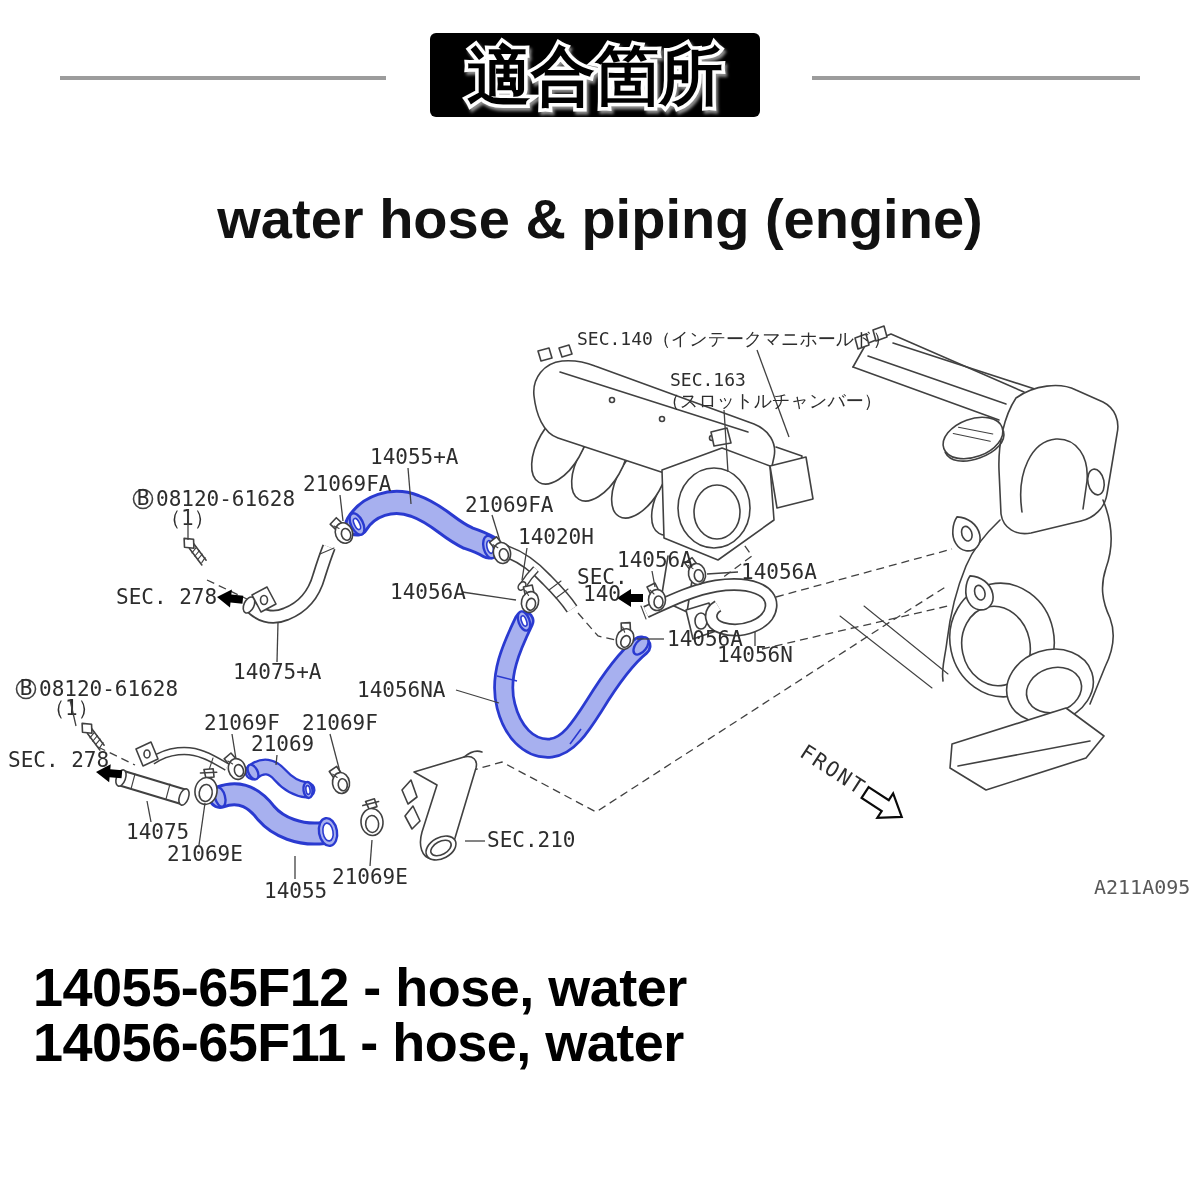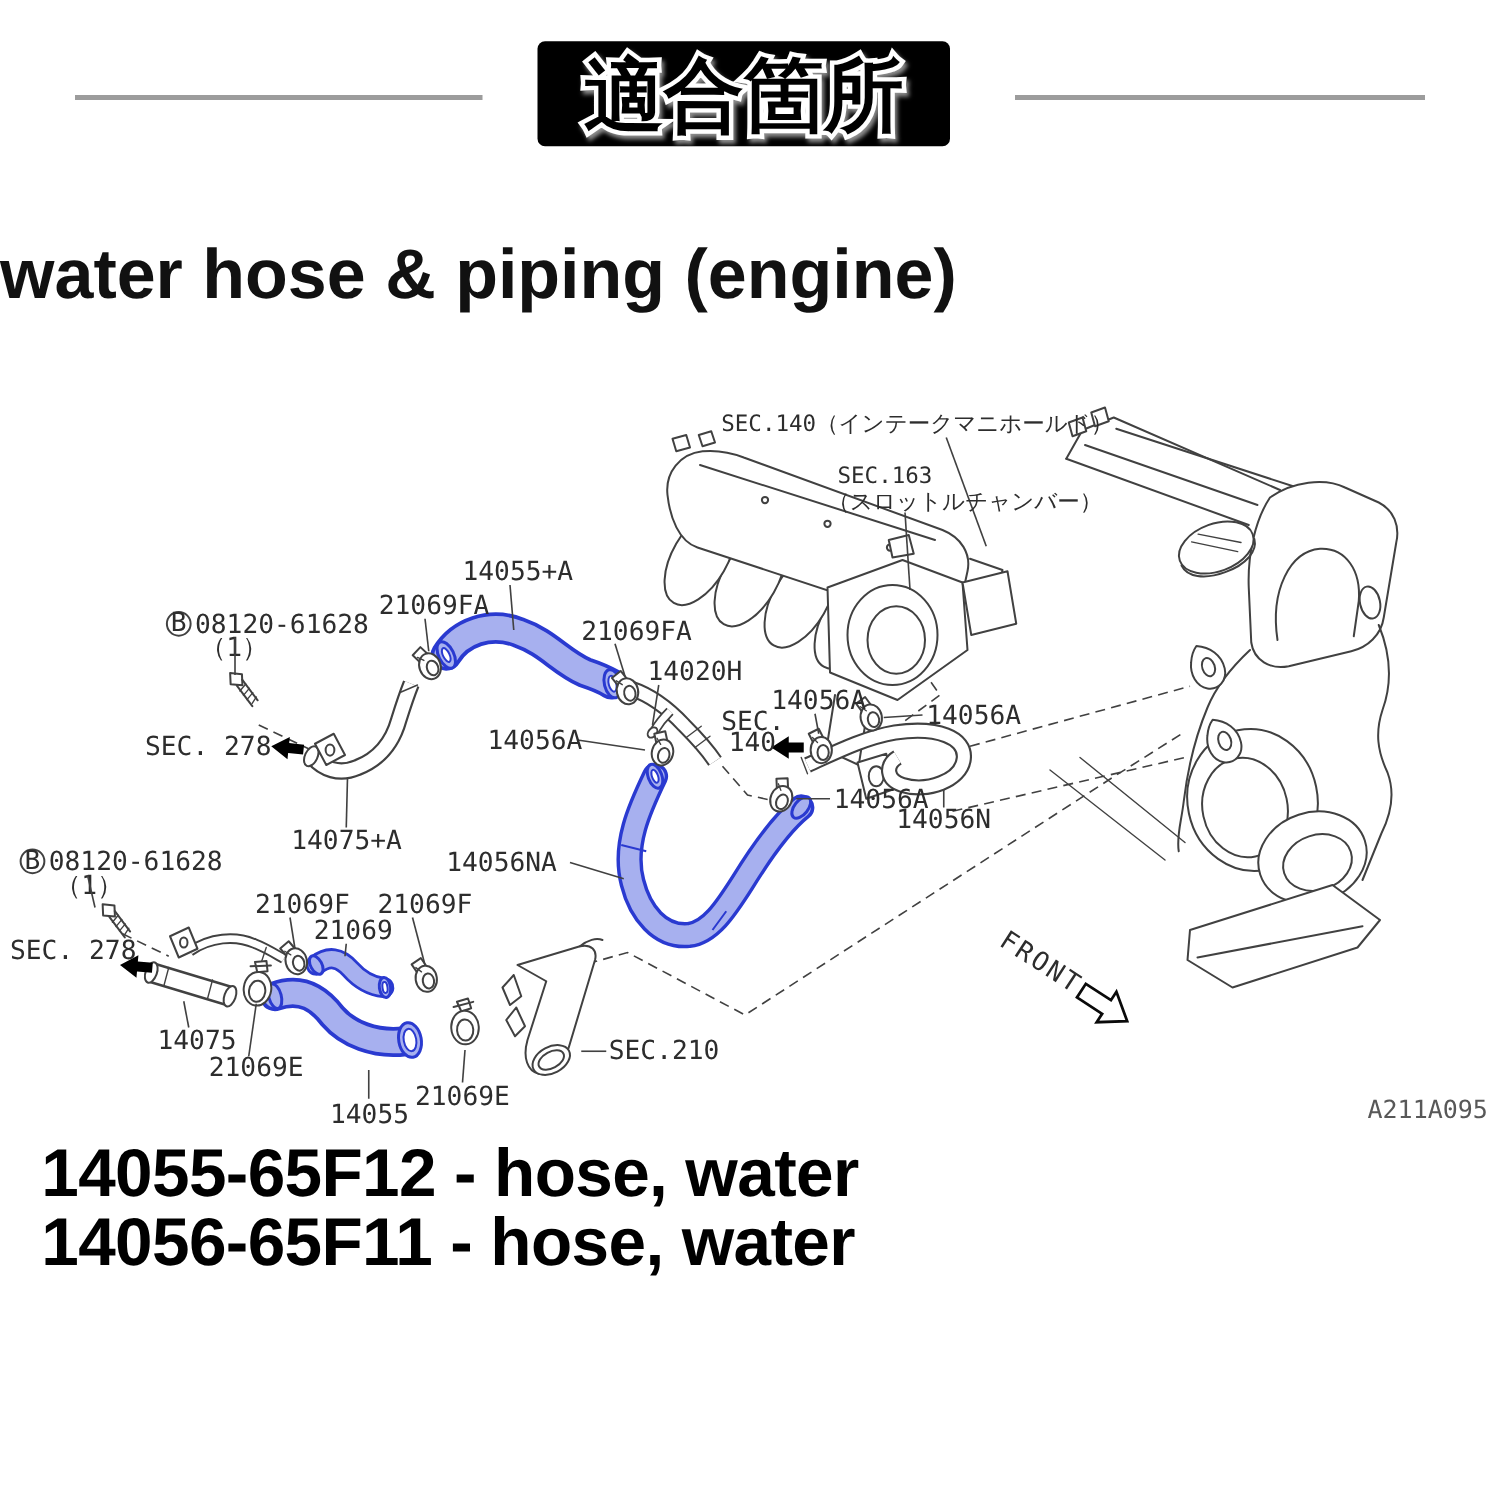--- a/index.html
+++ b/index.html
@@ -10,24 +10,24 @@
   .page{position:relative;width:1200px;height:1176px;background:#fff;overflow:hidden;
         font-family:"Liberation Sans",sans-serif;}
   .rule{position:absolute;top:76px;height:4px;background:var(--rule);}
   .rule.left{left:60px;width:326px;}
   .rule.right{left:812px;width:328px;}
   .title-box{position:absolute;left:430px;top:33px;width:330px;height:84px;
              background:var(--title_bg);border-radius:6px;}
   .ttl{font-family:"Liberation Sans",sans-serif;font-weight:bold;font-size:64px;
        fill:#000;stroke:#fff;stroke-width:7px;paint-order:stroke;
        filter:drop-shadow(2px 3px 1.5px #8f8f8f);}
-  .subtitle{position:absolute;left:0;top:186px;width:1200px;text-align:left;
+  .subtitle{position:absolute;left:0;top:186px;width:1200px;text-align:center;
             font-size:56px;font-weight:bold;color:#111;}
   .diagram{position:absolute;left:0;top:300px;width:1200px;height:620px;}
-  .parts-list{position:absolute;left:33px;top:912px;font-size:54px;font-weight:bold;
+  .parts-list{position:absolute;left:33px;top:960px;font-size:54px;font-weight:bold;
               color:#000;line-height:55px;white-space:nowrap;letter-spacing:-0.5px;}
   
   .ln{fill:none;stroke:var(--line);stroke-width:1.6;stroke-linecap:round;stroke-linejoin:round;}
   .lnf{fill:#fff;stroke:var(--line);stroke-width:1.6;stroke-linejoin:round;}
   .thin{stroke-width:1.1;}
   .ldr{fill:none;stroke:var(--line);stroke-width:1.3;}
   .dash{fill:none;stroke:var(--line);stroke-width:1.3;stroke-dasharray:8 5;}
   .tube{fill:none;stroke:var(--line);stroke-linecap:butt;}
   .tubew{fill:none;stroke:#fff;stroke-linecap:butt;}
   .hoseO{fill:none;stroke:var(--hose_outline);stroke-linecap:round;}

